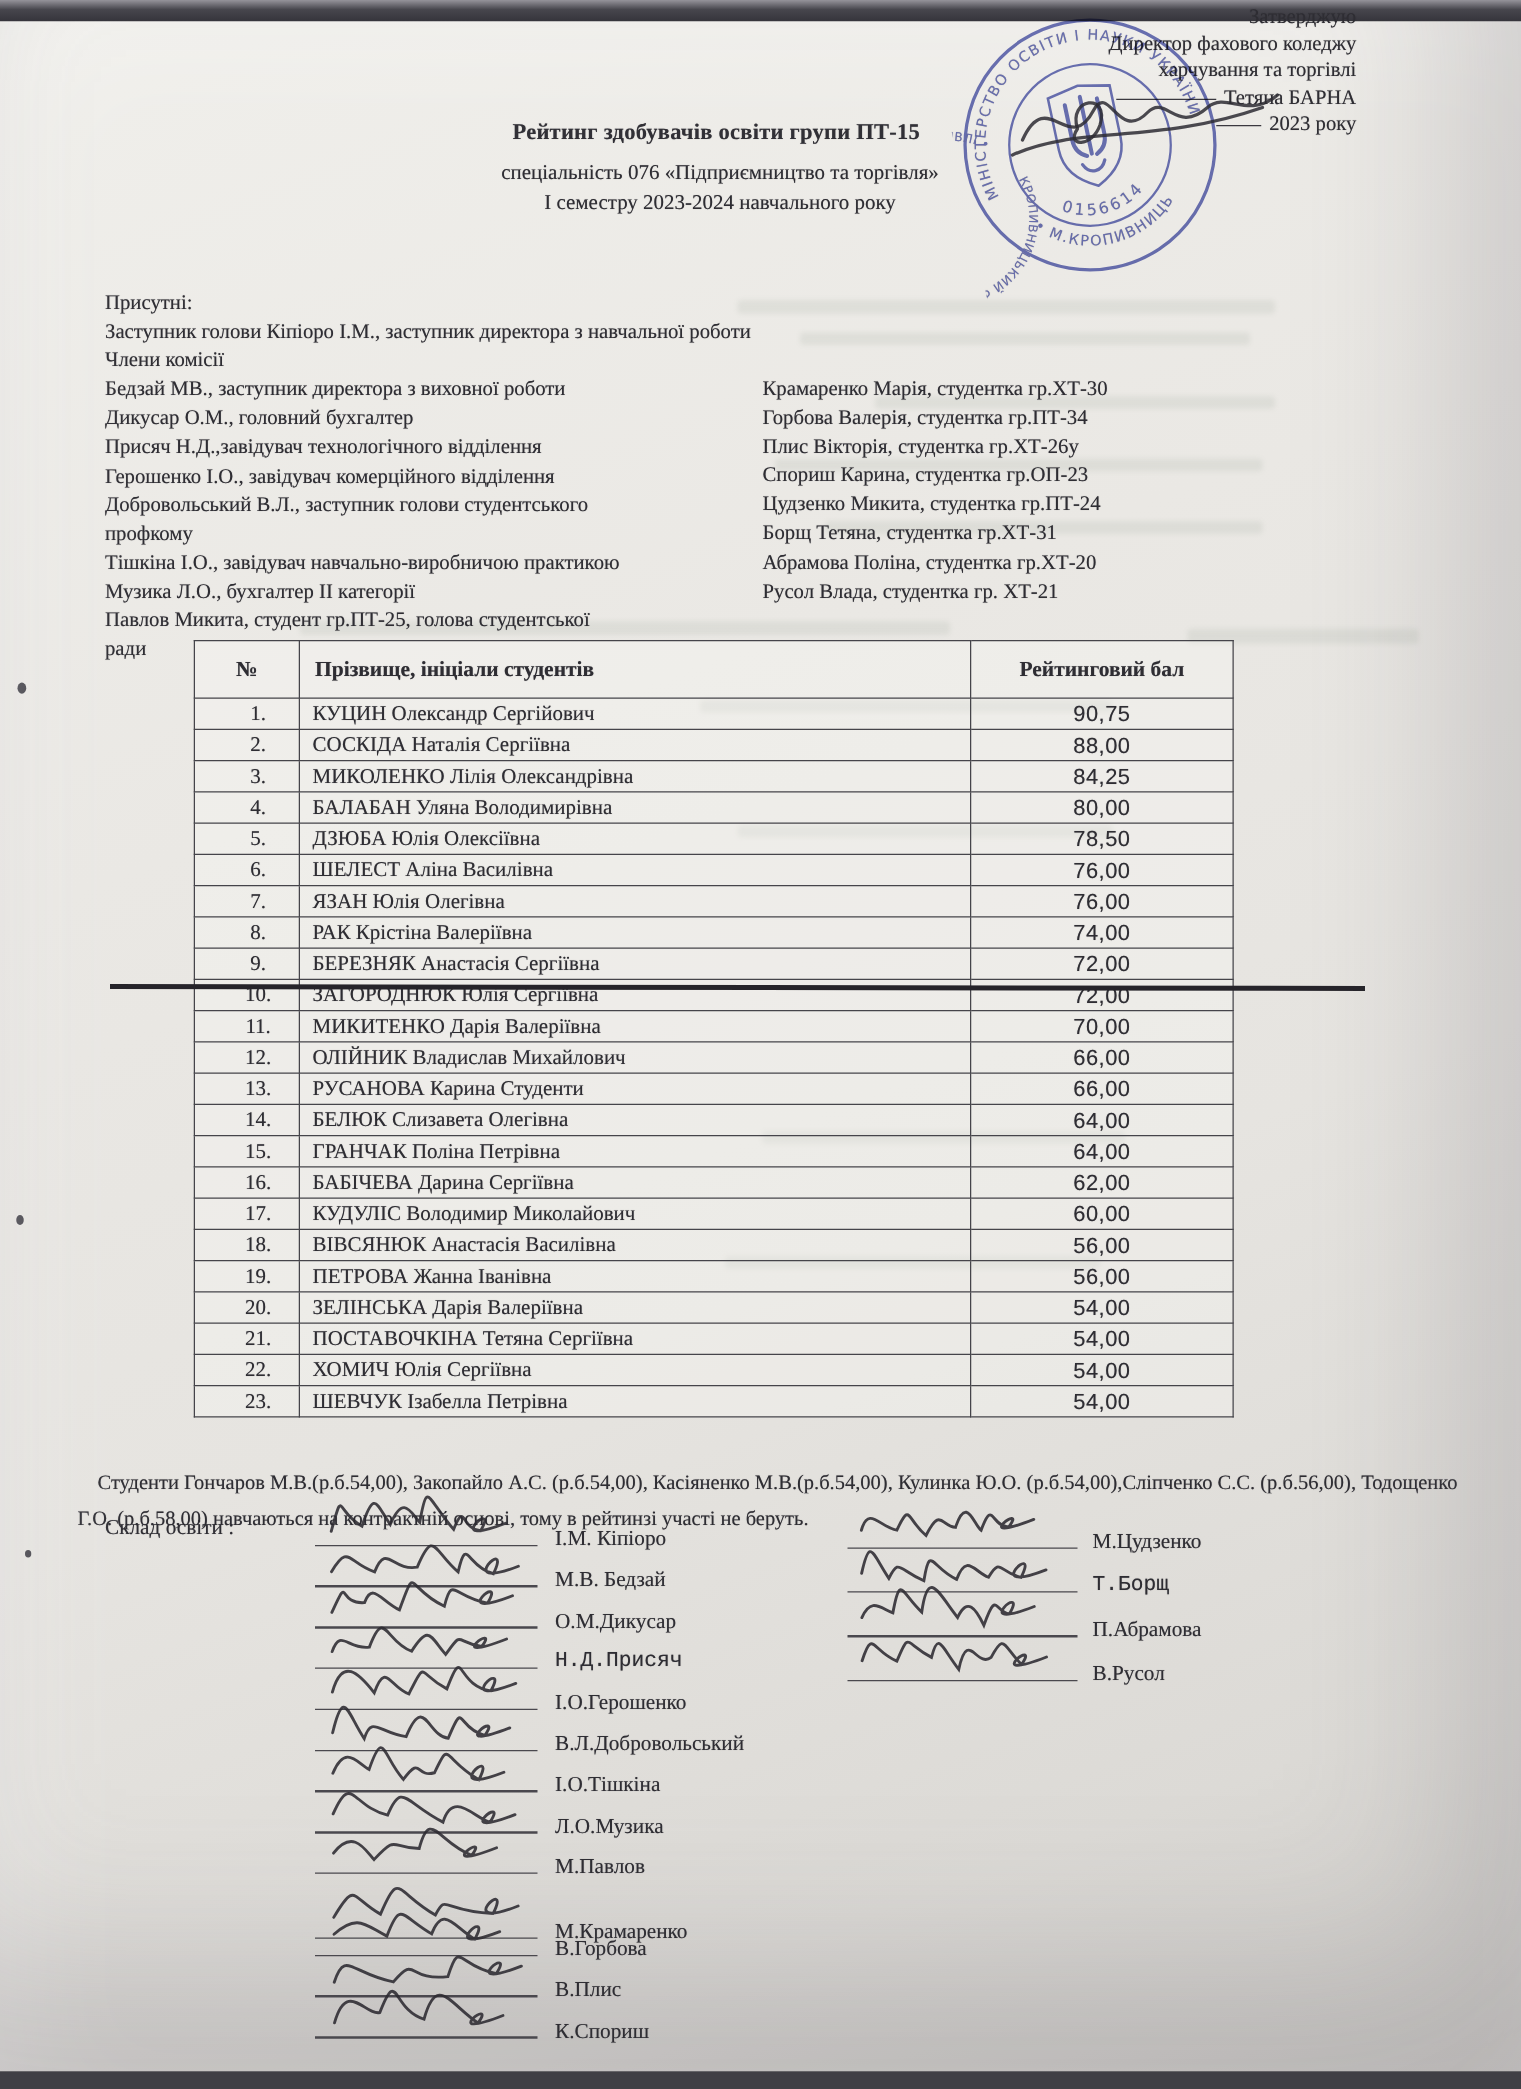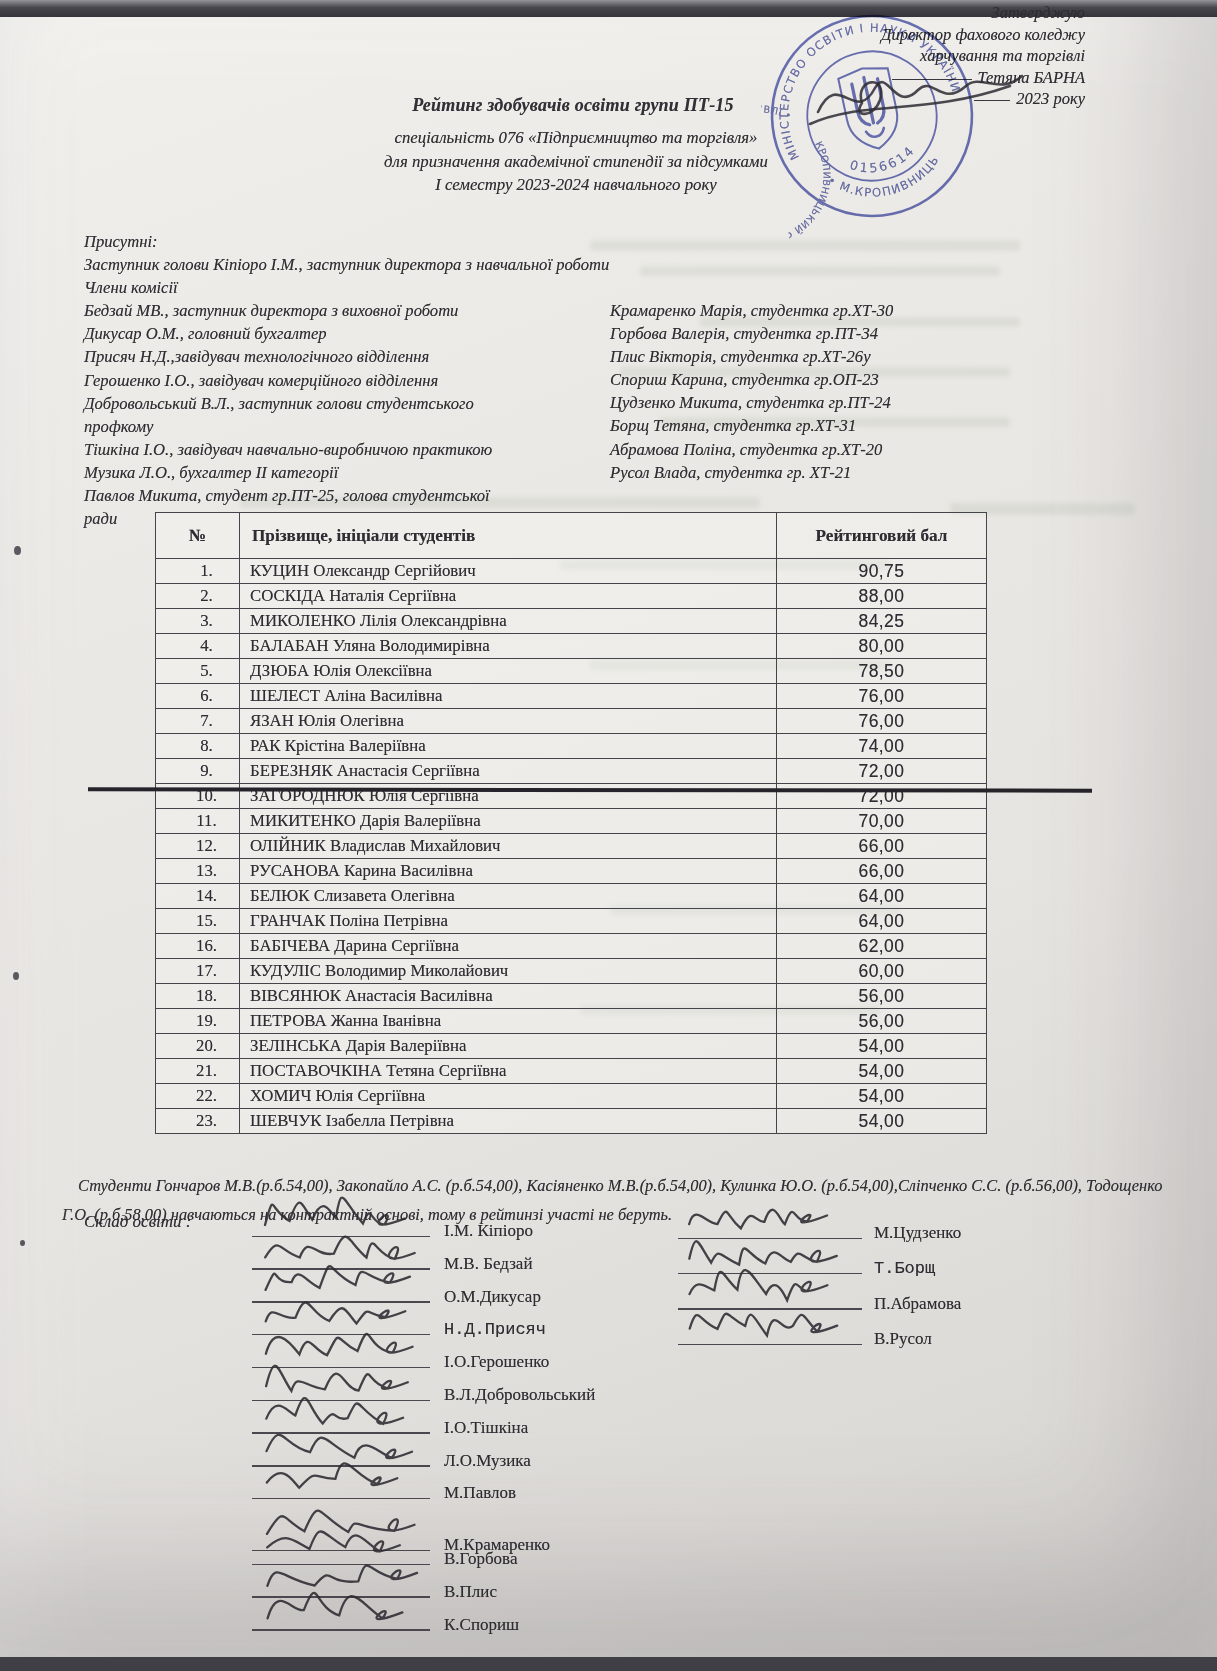--- a/index.html
+++ b/index.html
@@ -5,21 +5,21 @@
   html,body{margin:0;padding:0;background:#3d3c42;}
   .photo{position:relative;width:1217px;height:1671px;overflow:hidden;
          background:#403f45;font-family:"Liberation Serif",serif;color:#2e2d33;}
   .paper{position:absolute;left:0;top:0;width:1217px;height:1657px;
          background:linear-gradient(160deg,#f0efeb 0%,#eae8e4 35%,#e6e4e0 60%,#dcdad6 85%,#cfcdc9 100%);
          text-shadow:0 0 .6px rgba(46,45,51,.5);}
   .paper::after{content:"";position:absolute;inset:0;pointer-events:none;
          box-shadow:inset -55px -90px 130px rgba(95,92,100,.22), inset 30px 40px 90px rgba(255,255,255,.28);}
   .photo-edge{position:absolute;left:0;top:1654;width:100%;height:17px;
          background:linear-gradient(#95939a,#47464d 45%,#35343b);}
-  .abs{position:absolute;font-style:italic;}
+  .abs{position:absolute;}
   .smudge{position:absolute;background:#7e8d7e;opacity:.12;filter:blur(2px);border-radius:3px;}
   .speck{position:absolute;background:#3a3940;border-radius:50%;}
 
   .approval{top:2px;right:132px;text-align:right;font-size:16.5px;line-height:21.5px;z-index:3;}
   .gap-line{display:inline-block;border-bottom:1.4px solid #3a383f;transform:translateY(-3px);margin-right:6px;}
   .gap-80{width:80px}.gap-36{width:36px}
 
   .doc-title{top:95px;left:0;width:1146px;text-align:center;font-weight:bold;font-size:18px;letter-spacing:.2px;}
   .subtitle{top:126px;left:0;width:1152px;text-align:center;font-size:16.8px;line-height:23.6px;}
 
@@ -111,21 +111,20 @@
 
     <svg class="director-sig" viewBox="0 0 250 105">
       <path d="M18,66 C38,22 55,80 75,42 C87,20 95,68 118,44 C133,29 141,62 166,40 C181,27 199,50 222,30"></path>
       <path d="M10,78 C62,54 124,70 210,40"></path>
       <path d="M62,57 C54,32 88,28 80,54 C74,72 52,72 62,57"></path>
     </svg>
 
     <div class="abs doc-title">Рейтинг здобувачів освіти групи ПТ-15</div>
     <div class="abs subtitle">
       <div>спеціальність 076  «Підприємництво та торгівля»</div>
-      <div>для призначення академічної стипендії за підсумками</div>
       <div>І семестру 2023-2024 навчального року</div>
     </div>
 
     <div class="abs attendees-left">
         <div>Присутні:</div>
         <div>Заступник голови Кіпіоро І.М., заступник директора з навчальної роботи</div>
         <div>Члени комісії</div>
         <div>Бедзай МВ., заступник директора з виховної роботи</div>
         <div>Дикусар О.М., головний бухгалтер</div>
         <div>Присяч Н.Д.,завідувач технологічного відділення</div>
@@ -217,21 +216,21 @@
             <td class="c-name">МИКИТЕНКО Дарія Валеріївна</td>
             <td class="c-score">70,00</td>
           </tr>
           <tr>
             <td class="c-num">12.</td>
             <td class="c-name">ОЛІЙНИК Владислав Михайлович</td>
             <td class="c-score">66,00</td>
           </tr>
           <tr>
             <td class="c-num">13.</td>
-            <td class="c-name">РУСАНОВА Карина Василівна</td>
+            <td class="c-name">РУСАНОВА Карина Студенти</td>
             <td class="c-score">66,00</td>
           </tr>
           <tr>
             <td class="c-num">14.</td>
             <td class="c-name">БЕЛЮК Слизавета Олегівна</td>
             <td class="c-score">64,00</td>
           </tr>
           <tr>
             <td class="c-num">15.</td>
             <td class="c-name">ГРАНЧАК Поліна Петрівна</td>

